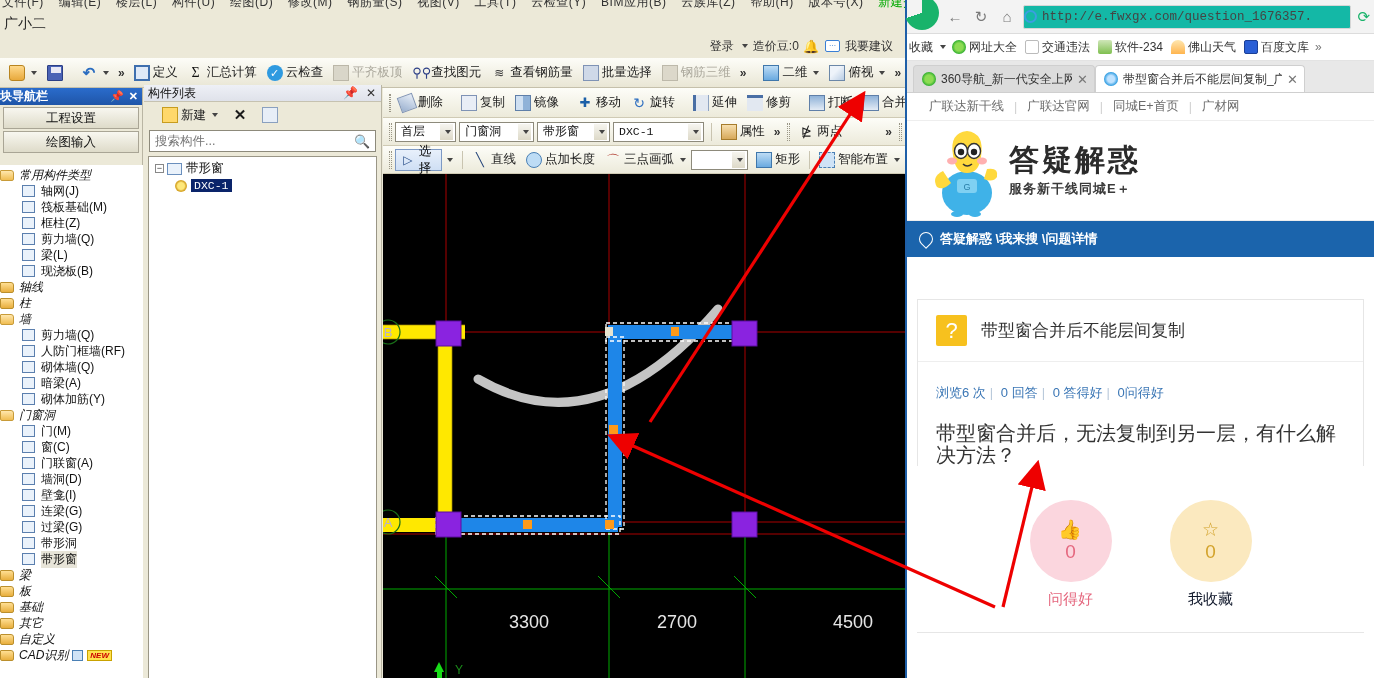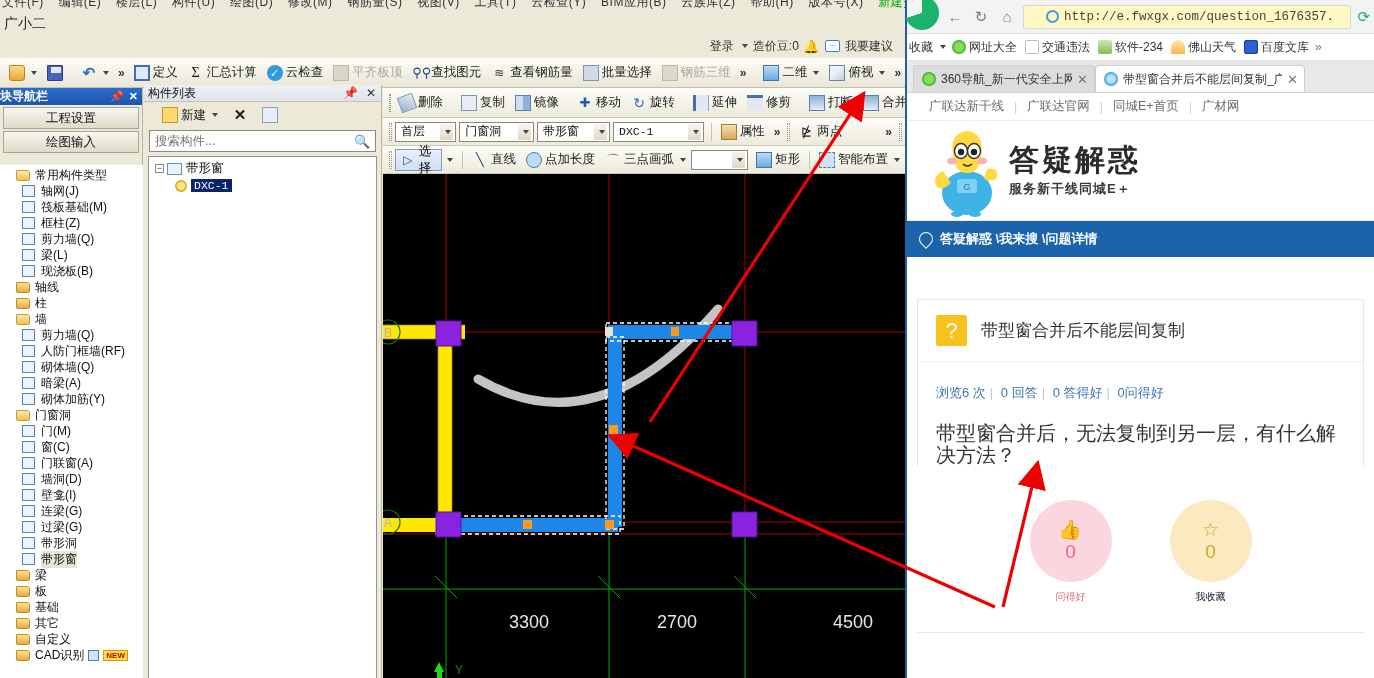--- a/index.html
+++ b/index.html
@@ -140,21 +140,21 @@
     height:22px; margin:2px 3px; background:linear-gradient(#f8f7f0,#dedbc9);
     border:1px solid #a9a595; display:flex;align-items:center;justify-content:center;
     font-size:12.5px;color:#111;
   }
   #tree{
     position:absolute; left:0; top:77px; width:143px; bottom:0;
     background:#fff; overflow:hidden; padding-top:2px;
   }
   .tn{ display:flex;align-items:center; height:16px; font-size:12px; color:#111; white-space:nowrap;}
   .tn .ti{ width:16px;height:14px;flex:0 0 16px;margin-right:3px;position:relative;}
-  .tn.lvl0{ padding-left:16px; }
+  .tn.lvl0{ padding-left:0;font-style:italic; }
   .tn.lvl1{ padding-left:22px; }
   .tn .lbl.sel{ background:#e7e4d8; }
 
   
   #comp-panel{
     position:absolute; left:144px; top:85px; width:238px; height:593px;
     background:#ece9d8; border-right:1px solid #b9b5a3;
   }
   .pnl-title2{
     height:17px; background:linear-gradient(#eef0f6,#dfe2ea);
@@ -193,22 +193,22 @@
     display:flex;align-items:center; padding:0 4px; gap:6px;
   }
   .logo-green{
     width:34px;height:34px;border-radius:50%;
     background:conic-gradient(#19b36b 0 70%, transparent 70%);
     position:relative; flex:0 0 34px; margin-left:-6px; margin-top:-8px;
   }
   .nav-ic{ width:20px;height:20px;display:flex;align-items:center;justify-content:center;
      font-size:15px;color:#7a7a7a;flex:0 0 20px;}
   #url-box{
-    flex:1; height:24px;background:#fef9c3;border:1px solid #d6d6d6;border-radius:2px;
-    display:flex;align-items:center;padding:0 22px;gap:5px;overflow:hidden;
+    flex:1; height:24px;background:#14b8a6;border:1px solid #d6d6d6;border-radius:2px;
+    display:flex;align-items:center;padding:0 0;gap:5px;overflow:hidden;
   }
   #url-box .u{ font-family:"Liberation Mono",monospace;font-size:12.5px;color:#444;white-space:nowrap;}
   .globe{ width:13px;height:13px;border:2px solid #3a9fe0;border-radius:50%;flex:0 0 13px;}
   .refresh-g{ color:#19b36b;font-size:15px; }
 
   #b-bookmarks{
     height:27px; border-bottom:1px solid #e3e3e3; display:flex;align-items:center;
     gap:4px; padding:0 4px; font-size:12px;color:#333; white-space:nowrap;
   }
   #b-bookmarks .bm{ display:flex;align-items:center;gap:3px;padding:0 2px;}
@@ -272,21 +272,21 @@
 
   #q-actions{ position:absolute; left:0; right:0; top:500px; height:130px;
     display:flex;justify-content:center;gap:58px; }
   .act{ display:flex;flex-direction:column;align-items:center;gap:8px; }
   .circ{ width:82px;height:82px;border-radius:50%;display:flex;flex-direction:column;
     align-items:center;justify-content:center;gap:2px; }
   .circ.pink{ background:#fbd6de; color:#e5687f; }
   .circ.gold{ background:#fbe9bf; color:#d3a32c; }
   .circ .num{ font-size:19px; }
   .circ .gl{ font-size:19px;line-height:19px; }
-  .act .cap{ font-size:10px; }
+  .act .cap{ font-size:15px; }
   .act .cap.pink{ color:#e5687f; }
   .act .cap.gold{ color:#0f172a; }
   #q-divider{ position:absolute;left:10px;right:10px;top:632px;height:1px;background:#e6e6e6;}
 
   
   #annot{ position:absolute;left:0;top:0;width:1374px;height:678px;pointer-events:none; }
 </style>
 </head>
 <body>
 

